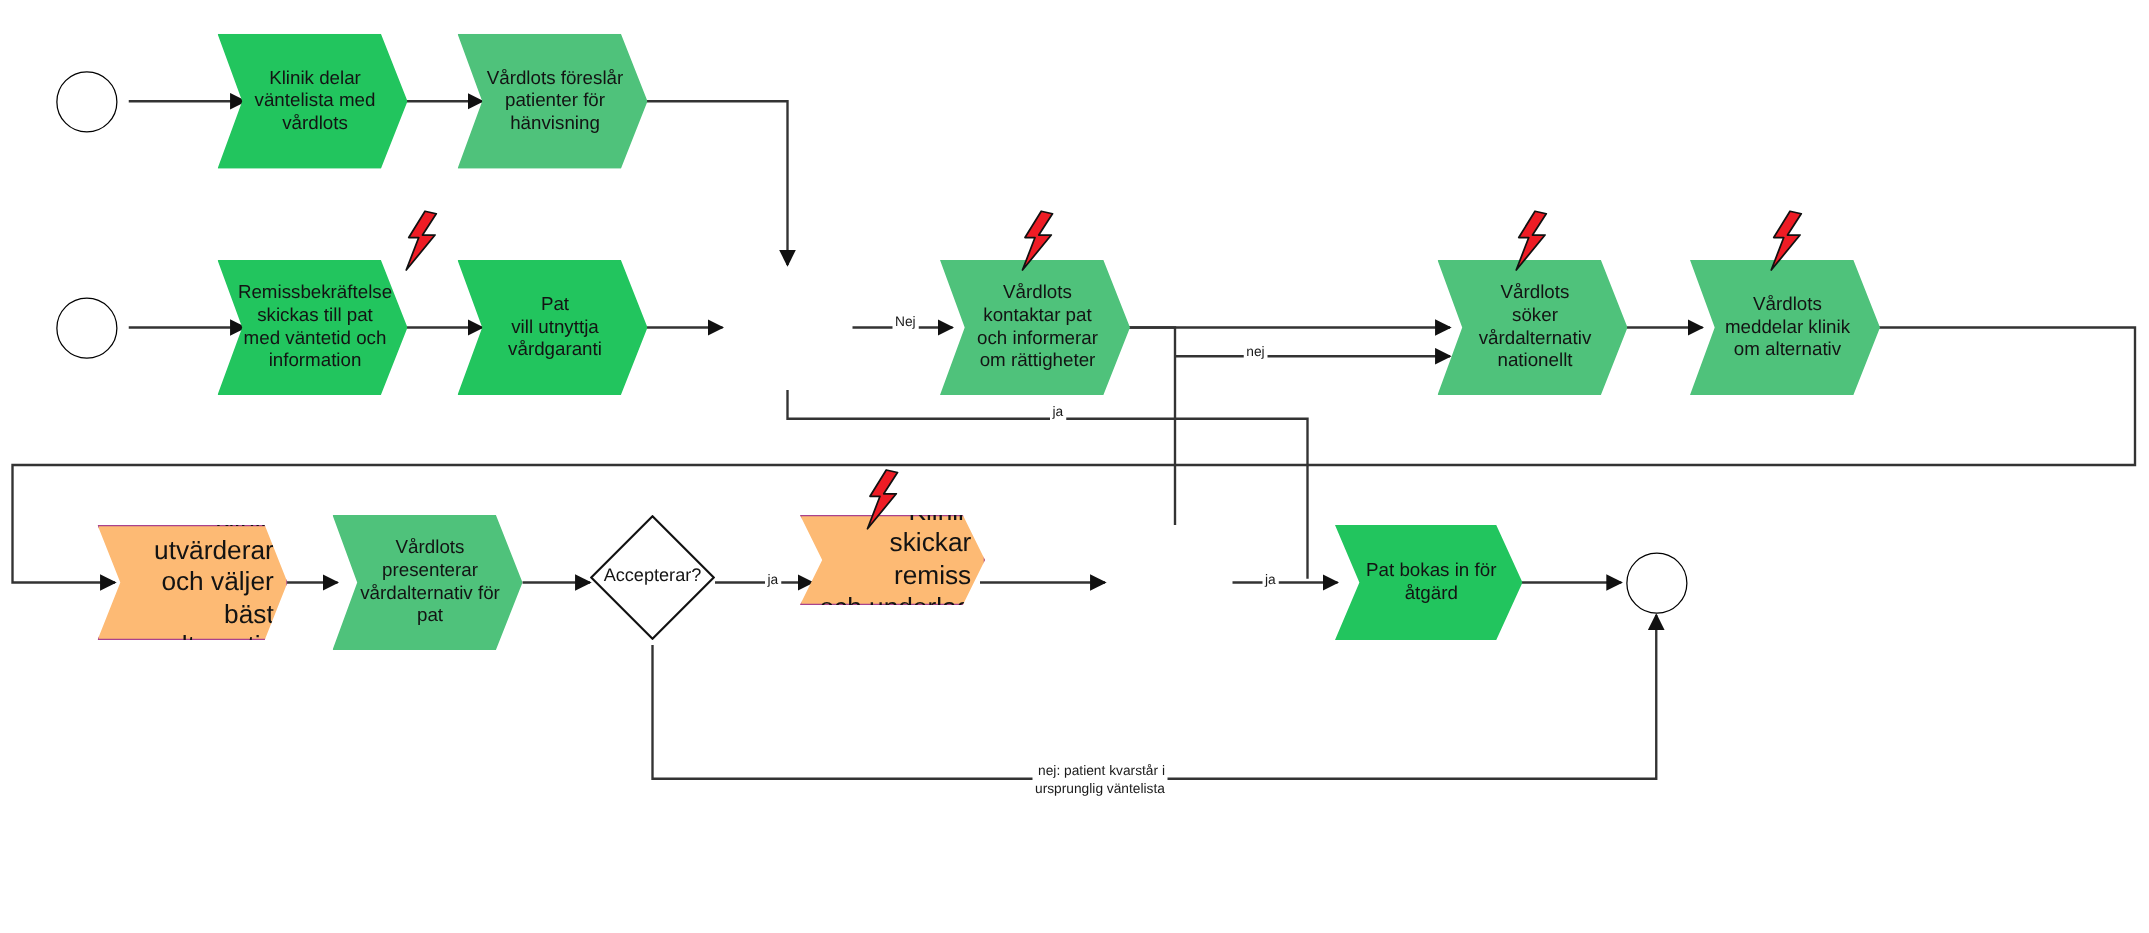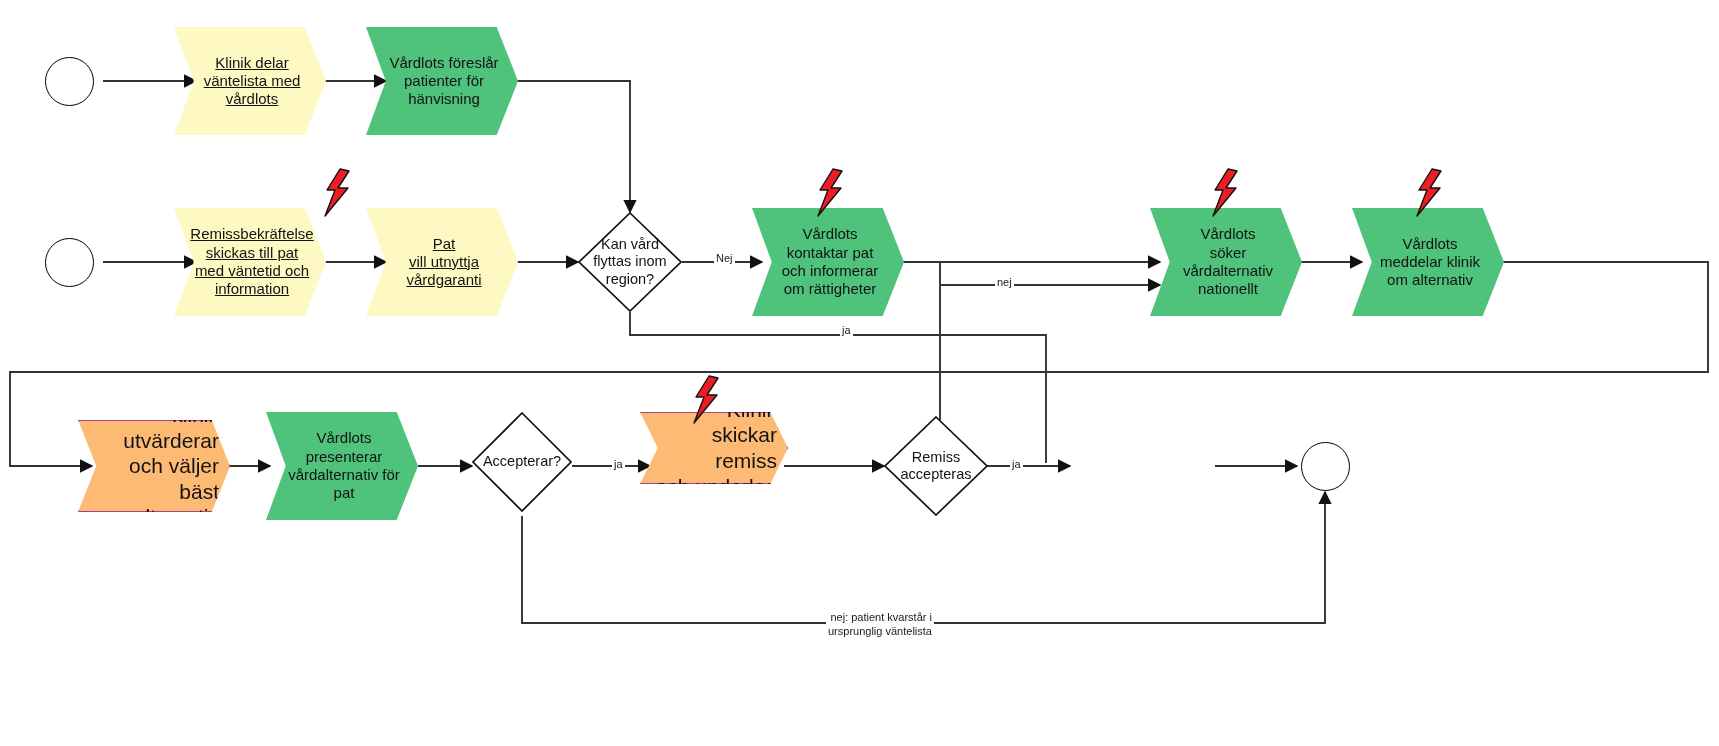--- a/index.html
+++ b/index.html
@@ -35,21 +35,21 @@
     align-items: center;
     justify-content: center;
     text-align: center;
     line-height: 1.22;
     font-size: 15px;
     color: #131313;
     -webkit-clip-path: polygon(0% 0%, 86% 0%, 100% 50%, 86% 100%, 0% 100%, 13% 50%);
     clip-path: polygon(0% 0%, 86% 0%, 100% 50%, 86% 100%, 0% 100%, 13% 50%);
     padding: 0 14px 0 18px;
   }
-  .chevron.yellow { background: #fef9c3; text-decoration: underline; }
+  .chevron.yellow { background: #22c55e; }
   .chevron.green  { background: #4FC27B; }
 
   
   .para {
     display: flex;
     align-items: center;
     justify-content: center;
     text-align: right;
     line-height: 1.22;
     font-size: 21px;
@@ -171,28 +171,20 @@
 information</div>
 
   <div class="node chevron green" style="left: 366px; top: 27px; width: 152px; height: 108px; white-space: pre-line;">Vårdlots föreslår
 patienter för
 hänvisning</div>
 
   <div class="node chevron yellow" style="left: 366px; top: 208px; width: 152px; height: 108px; white-space: pre-line;">Pat
 vill utnyttja
 vårdgaranti</div>
 
-  <div class="diamond-wrap" style="left:578px; top:212px; width:104px; height:100px;">
-    <svg class="diamond-svg" width="104" height="100" viewBox="0 0 104 100" xmlns="http://www.w3.org/2000/svg">
-      <polygon points="52,1 103,50 52,99 1,50" fill="#ffffff" stroke="#111111" stroke-width="1.7"></polygon>
-    </svg>
-    <div class="diamond-label" style="white-space:pre-line;">Kan vård
-flyttas inom
-region?</div>
-  </div>
 
   <div class="node chevron green" style="left: 752px; top: 208px; width: 152px; height: 108px; white-space: pre-line;">Vårdlots
 kontaktar pat
 och informerar
 om rättigheter</div>
 
   <div class="node chevron green" style="left: 1150px; top: 208px; width: 152px; height: 108px; white-space: pre-line;">Vårdlots
 söker
 vårdalternativ
 nationellt</div>
@@ -214,28 +206,23 @@
     <svg class="diamond-svg" width="100" height="100" viewBox="0 0 100 100" xmlns="http://www.w3.org/2000/svg">
       <polygon points="50,1 99,50 50,99 1,50" fill="#ffffff" stroke="#111111" stroke-width="1.7"></polygon>
     </svg>
     <div class="diamond-label" style="white-space:pre-line;">Accepterar?</div>
   </div>
 
   <div class="node para" style="left: 640px; top: 412px; width: 148px; height: 72px; white-space: pre-line;">Klinik
 skickar remiss
 och underlag</div>
 
-  <div class="diamond-wrap" style="left:884px; top:416px; width:104px; height:100px;">
-    <svg class="diamond-svg" width="104" height="100" viewBox="0 0 104 100" xmlns="http://www.w3.org/2000/svg">
-      <polygon points="52,1 103,50 52,99 1,50" fill="#ffffff" stroke="#111111" stroke-width="1.7"></polygon>
-    </svg>
-    <div class="diamond-label" style="white-space:pre-line;">Remiss
-accepteras</div>
-  </div>
-
+
+  <div class="node chevron yellow" style="left: 1068px; top: 420px; width: 150px; height: 92px; white-space: pre-line;">Pat bokas in för
+åtgärd</div>
 
   <div class="edge-label" style="left:714px; top:252px;">Nej</div>
 
   <div class="edge-label" style="left:840px; top:324px;">ja</div>
 
   <div class="edge-label" style="left:995px; top:276px;">nej</div>
 
   <div class="edge-label" style="left:612px; top:458px;">ja</div>
 
   <div class="edge-label" style="left:1010px; top:458px;">ja</div>

